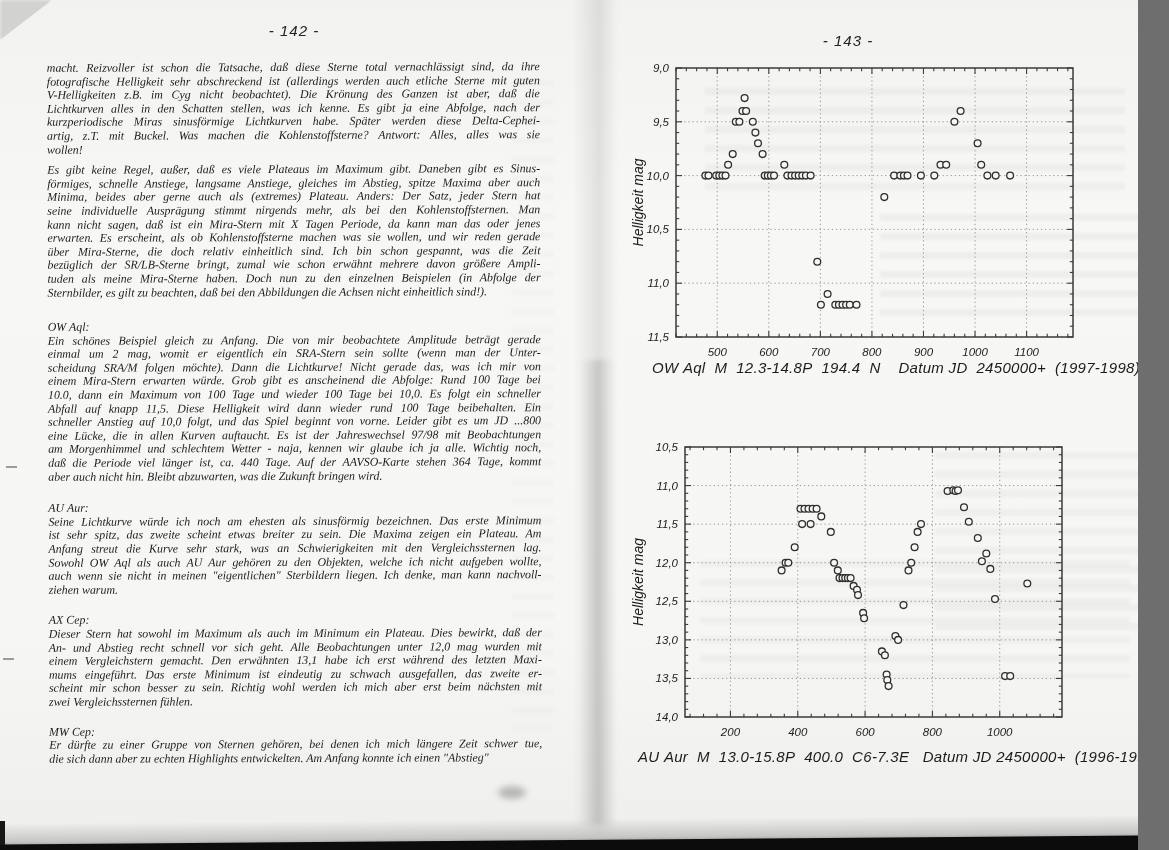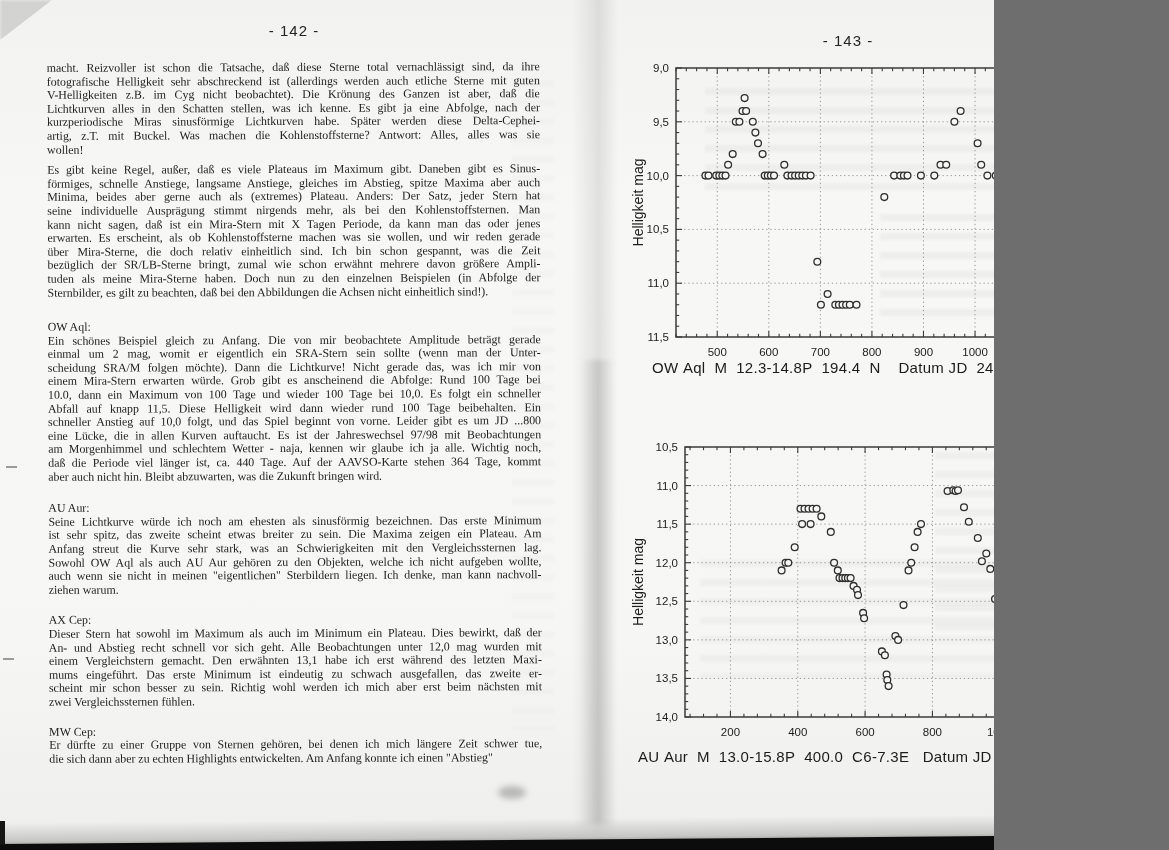--- a/index.html
+++ b/index.html
@@ -1,20 +1,20 @@
 <!DOCTYPE html>
 <html><head>
 <meta charset="utf-8">
 <title>Scan – Seiten 142/143</title>
 <style>
   html,body { margin:0; padding:0; background:#6e6e6e; }
   .scan {
-    position:relative; width:994px; height:850px; overflow:hidden;
+    position:relative; width:1138px; height:850px; overflow:hidden;
     background: linear-gradient(180deg,#f2f2f0 0%, #f7f7f5 25%, #f6f6f4 75%, #eeeeec 100%);
-    font-family:"Liberation Serif", serif; color:#1b1b1b;
+    font-family:"Liberation Serif", serif; color:#1b1b1b;font-style:italic;
   }
   .page { position:absolute; top:0; bottom:0; }
   .page-left  { left:0;   width:580px; }
   .page-right { left:580px; width:589px; }
 
   .pagenum {
     position:absolute; width:84px; text-align:center;
     font-family:"Liberation Sans", sans-serif; font-size:15px; letter-spacing:1px; color:#242424;
   }
   .pagenum-left  { left:252px; top:22px; }

